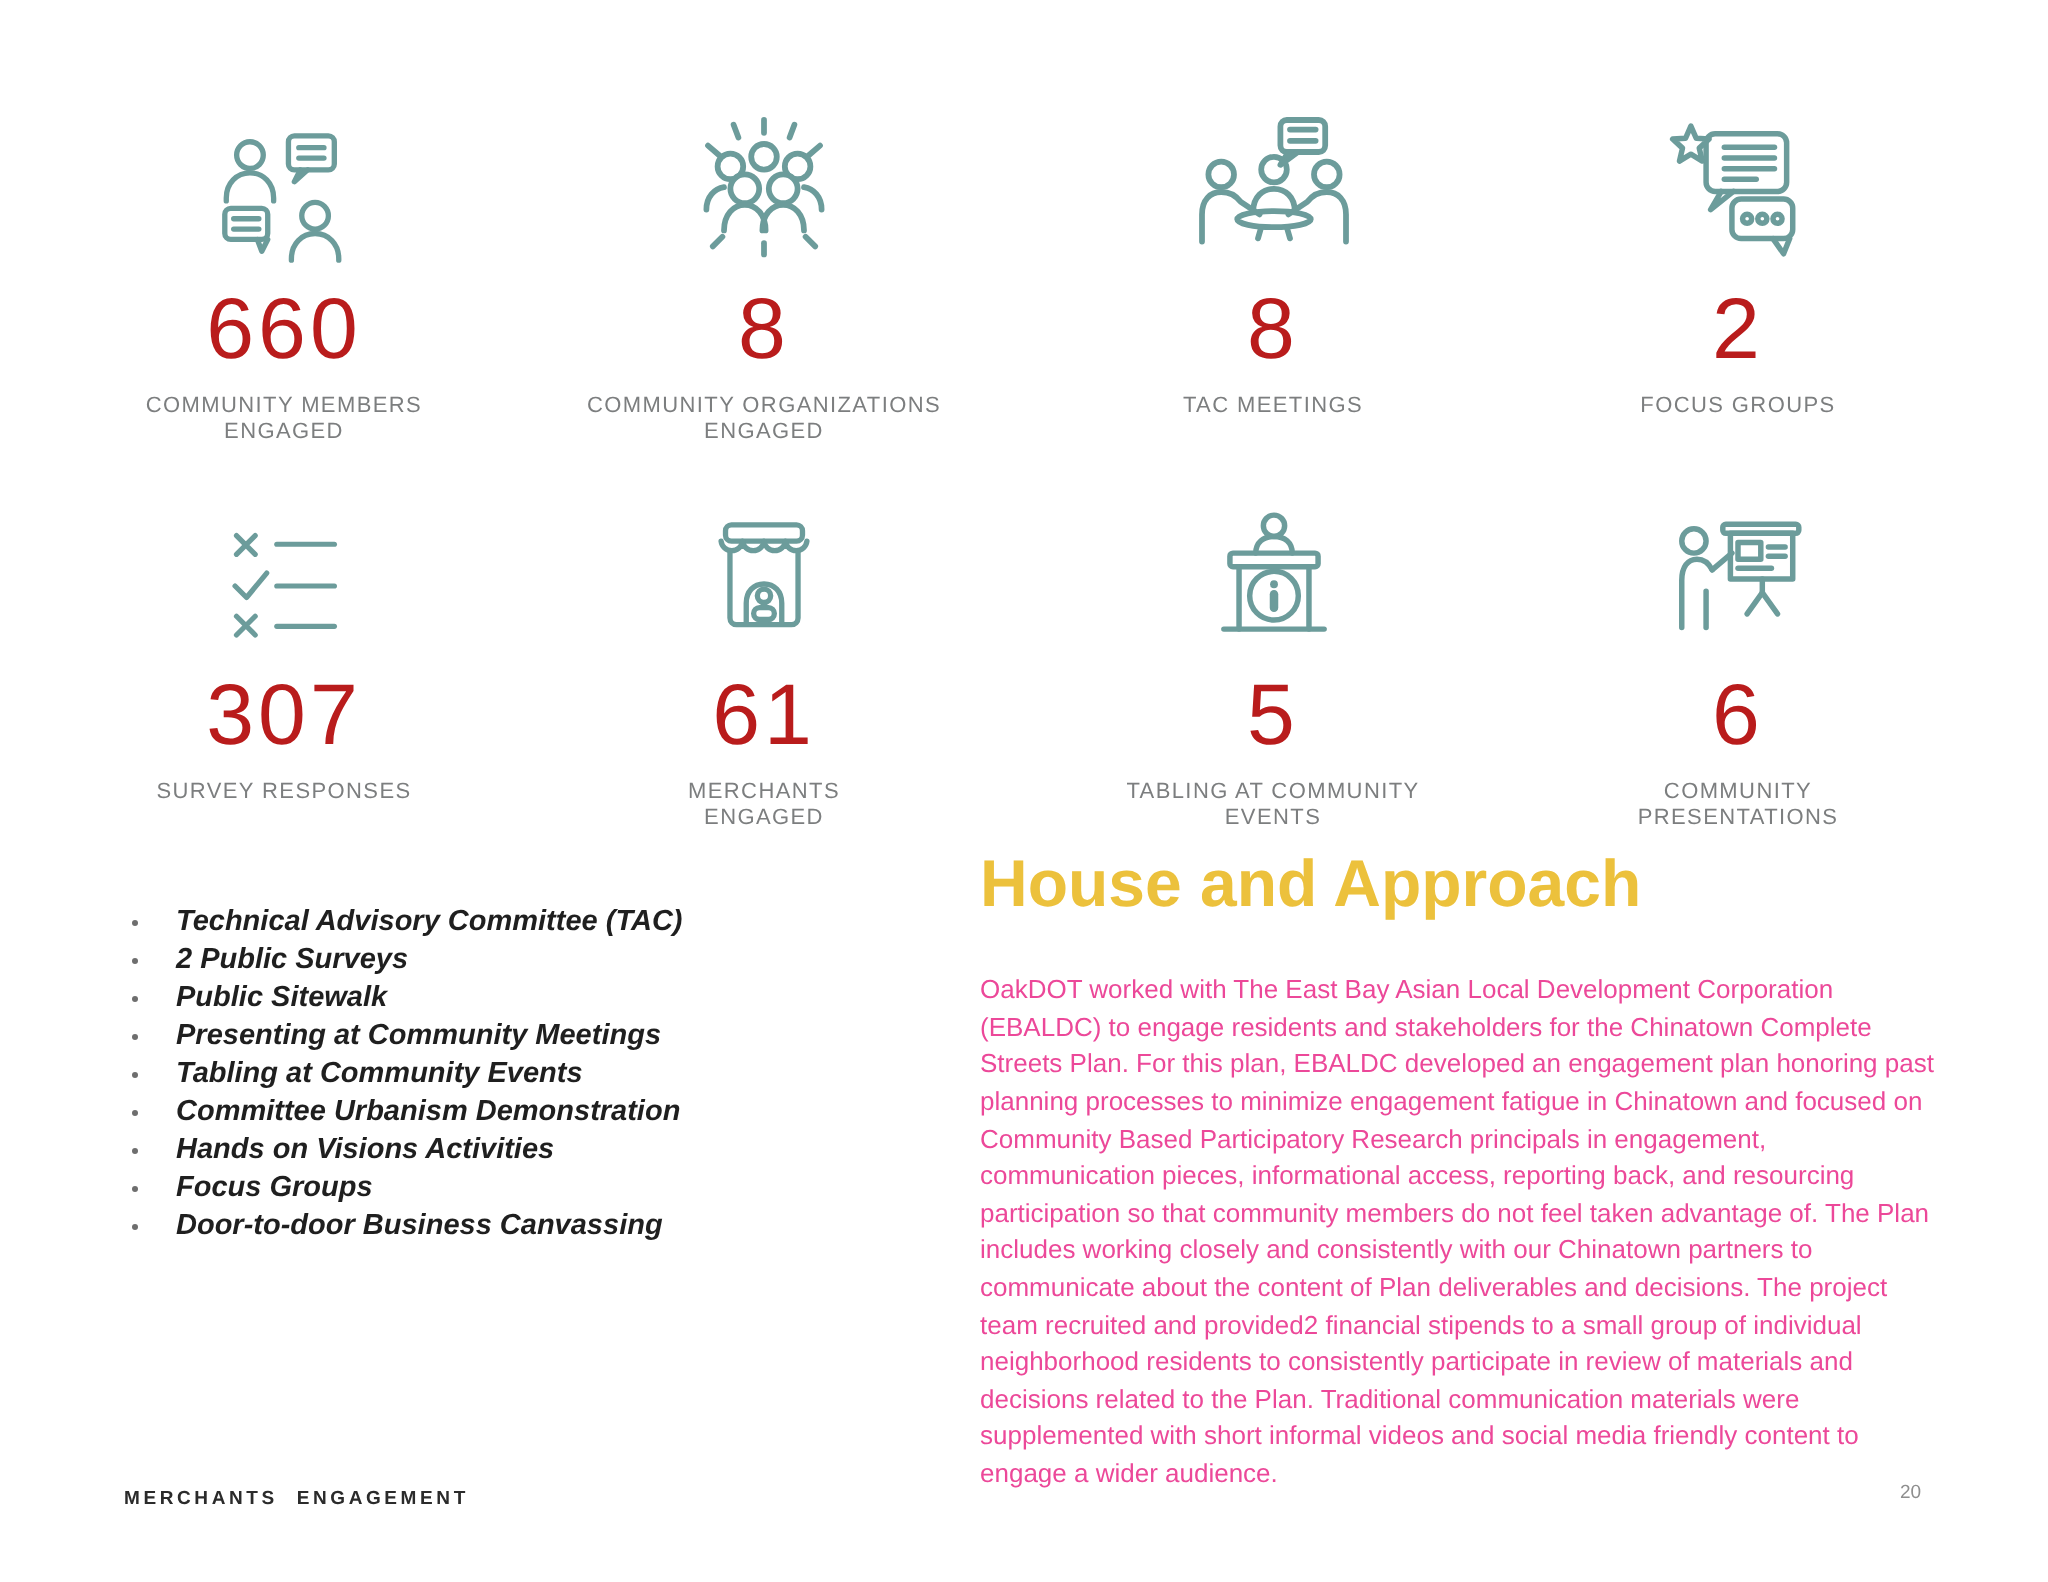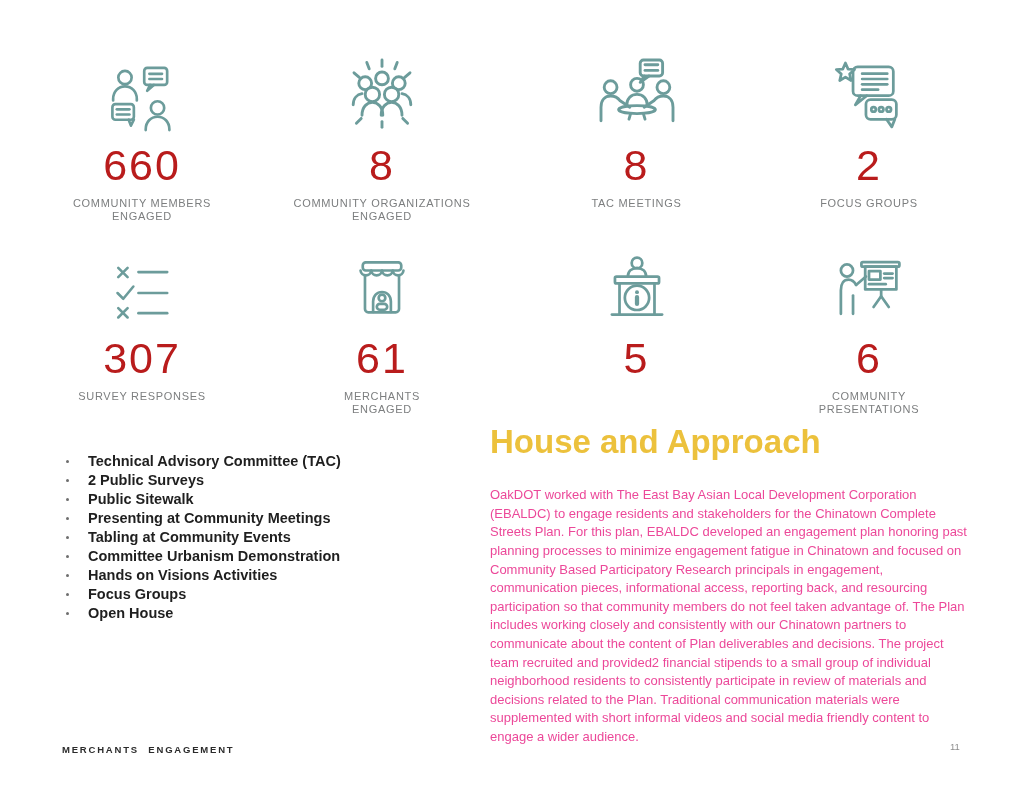--- a/index.html
+++ b/index.html
@@ -27,21 +27,21 @@
   
   .section-title{
     margin:0;font-size:33px;font-weight:bold;color:#ECC13C;line-height:1.1;
     letter-spacing:0;
   }
   .col-left{position:absolute;left:62px;top:424px;width:410px;}
   .col-right{position:absolute;left:490px;top:424px;width:478px;}
   .bullets{list-style:none;margin:28px 0 0 0;padding:0;}
   .bullets li{
     position:relative;padding-left:26px;font-size:14.5px;font-weight:bold;
-    color:#1F1F1F;line-height:19px;
+    color:#1F1F1F;line-height:19px;font-style:italic;
   }
   .bullets li::before{
     content:"";position:absolute;left:4px;top:8px;width:3px;height:3px;
     border-radius:50%;background:#6e6e6e;
   }
   .body-text{
     margin-top:26px;font-size:13px;line-height:18.6px;color:#ec4899;
   }
   
   .footer-section{
@@ -186,20 +186,22 @@
         <rect x="21" y="31" width="58" height="9" rx="2"></rect>
         <line x1="27" y1="40" x2="27" y2="81"></line>
           <line x1="73" y1="40" x2="73" y2="81"></line>
         <line x1="17" y1="81" x2="83" y2="81"></line>
         <circle cx="50" cy="59" r="16" class="bg"></circle>
         <circle cx="50" cy="51.5" r="2.6" class="fill"></circle>
         <line x1="50" y1="58" x2="50" y2="67" class="thick"></line>
       </svg>
     </div>
     <div class="num">5</div>
+    <div class="label">TABLING AT COMMUNITY
+EVENTS</div>
   </div>
 
   <div class="stat">
     <div class="iconbox">
       <svg width="76" height="76" viewBox="0 0 100 100">
         <rect x="40" y="12" width="50" height="6" rx="2"></rect>
         <rect x="45" y="18" width="41" height="30"></rect>
         <rect x="50" y="24" width="15" height="11"></rect>
         <line x1="70" y1="27" x2="81" y2="27"></line>
           <line x1="70" y1="33" x2="81" y2="33"></line>
@@ -222,23 +224,23 @@
 <div class="col-left">
   <ul class="bullets">
     <li>Technical Advisory Committee (TAC)</li>
     <li>2 Public Surveys</li>
     <li>Public Sitewalk</li>
     <li>Presenting at Community Meetings</li>
     <li>Tabling at Community Events</li>
     <li>Committee Urbanism Demonstration</li>
     <li>Hands on Visions Activities</li>
     <li>Focus Groups</li>
-    <li>Open House</li>
+    <li>Door-to-door Business Canvassing</li>
   </ul>
 </div>
 
 <div class="col-right">
   <h2 class="section-title">House and Approach</h2>
   <p class="body-text">OakDOT worked with The East Bay Asian Local Development Corporation (EBALDC) to engage residents and stakeholders for the Chinatown Complete Streets Plan. For this plan, EBALDC developed an engagement plan honoring past planning processes to minimize engagement fatigue in Chinatown and focused on Community Based Participatory Research principals in engagement, communication pieces, informational access, reporting back, and resourcing participation so that community members do not feel taken advantage of. The Plan includes working closely and consistently with our Chinatown partners to communicate about the content of Plan deliverables and decisions. The project team recruited and provided2 financial stipends to a small group of individual neighborhood residents to consistently participate in review of materials and decisions related to the Plan. Traditional communication materials were supplemented with short informal videos and social media friendly content to engage a wider audience.</p>
 </div>
 
 <div class="footer-section">MERCHANTS ENGAGEMENT</div>
-<div class="page-number">11</div>
+<div class="page-number">20</div>
 
 </body></html>

